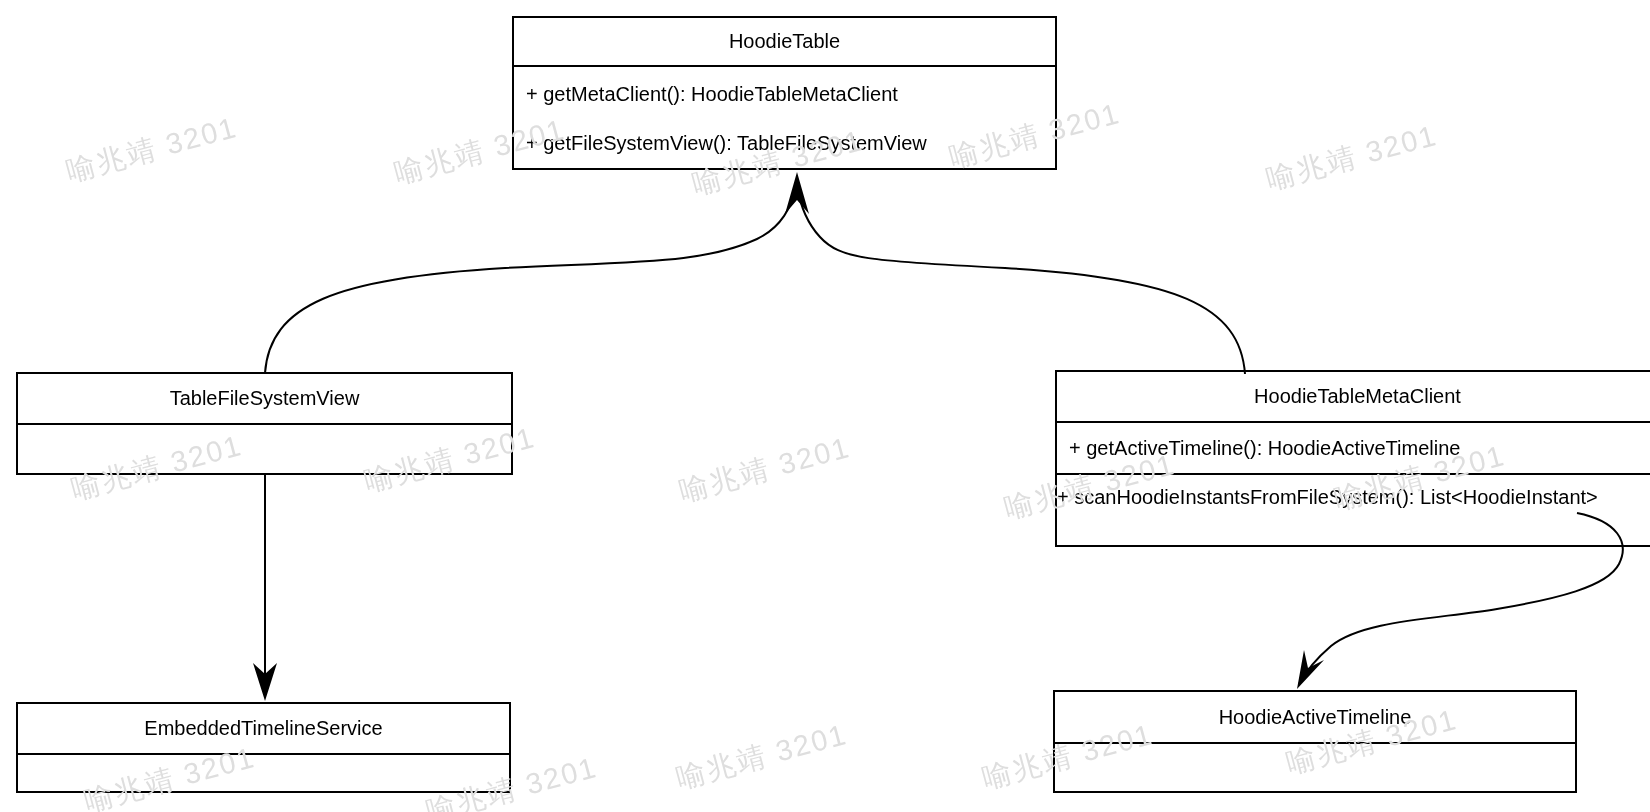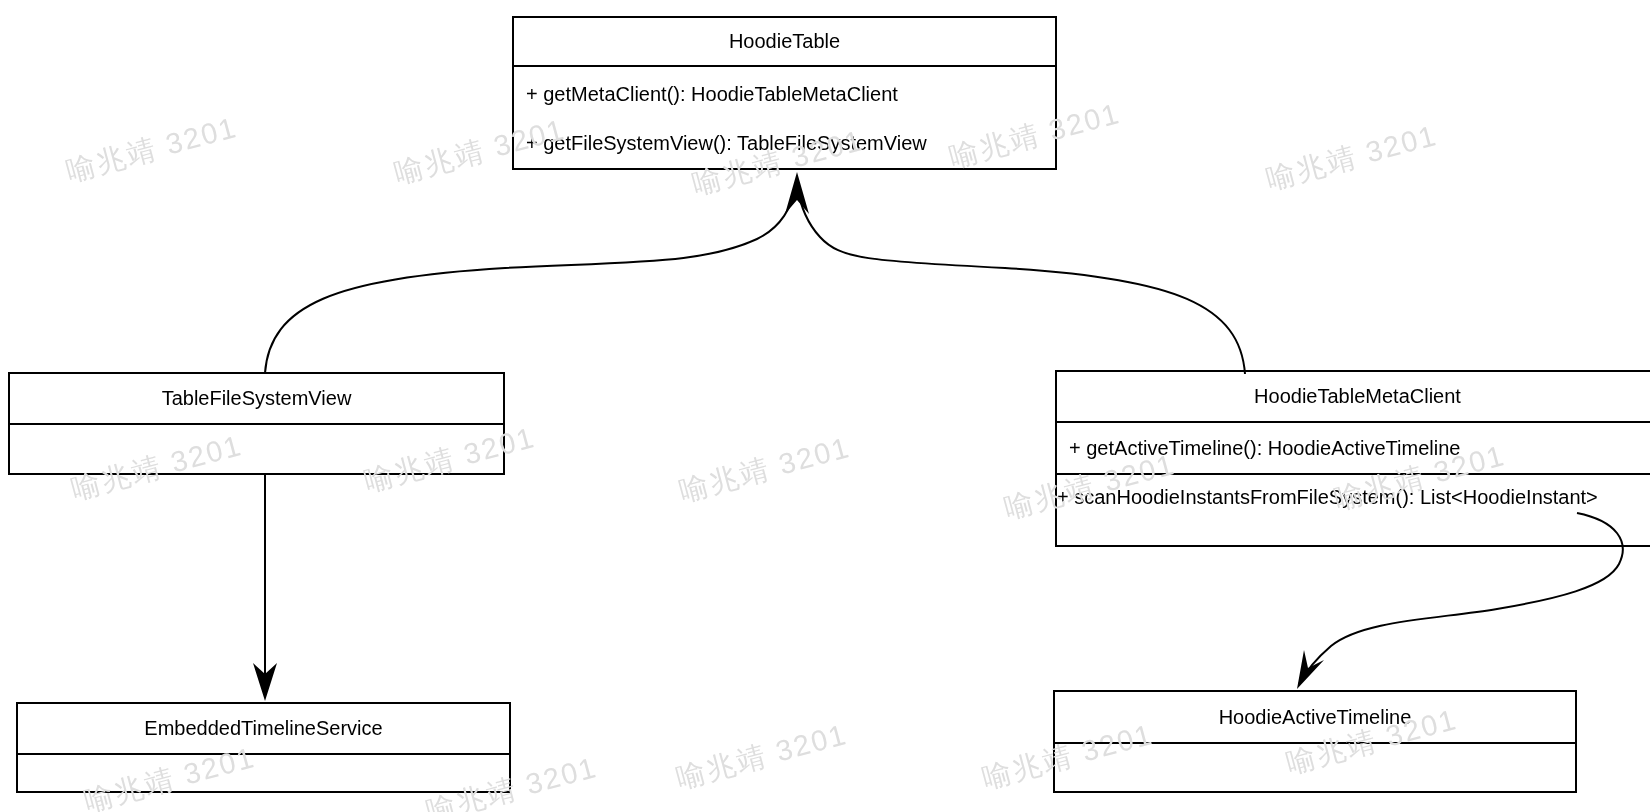--- a/index.html
+++ b/index.html
@@ -70,21 +70,21 @@
 <div id="canvas">
 
   <div class="uml-box" style="left:512px; top:16px; width:545px; height:154px;">
     <div class="uml-title" style="height:47px;">HoodieTable</div>
     <div class="uml-sec" style="height:103px; padding:2px 0;">
       <div class="uml-method" style="height:50px;">+ getMetaClient(): HoodieTableMetaClient</div>
       <div class="uml-method" style="height:49px;">+ getFileSystemView(): TableFileSystemView</div>
     </div>
   </div>
 
-  <div class="uml-box" style="left:8px; top:372px; width:497px; height:103px;">
+  <div class="uml-box" style="left:16px; top:372px; width:497px; height:103px;">
     <div class="uml-title" style="height:49px;">TableFileSystemView</div>
     <div class="uml-sec" style="height:50px;"></div>
   </div>
 
   <div class="uml-box" style="left:1055px; top:370px; width:605px; height:177px;">
     <div class="uml-title" style="height:49px;">HoodieTableMetaClient</div>
     <div class="uml-sec uml-method" style="height:52px;">+ getActiveTimeline(): HoodieActiveTimeline</div>
     <div class="uml-sec uml-method-wrap" style="height:72px;">+ scanHoodieInstantsFromFileSystem(): List&lt;HoodieInstant&gt;</div>
   </div>
 

